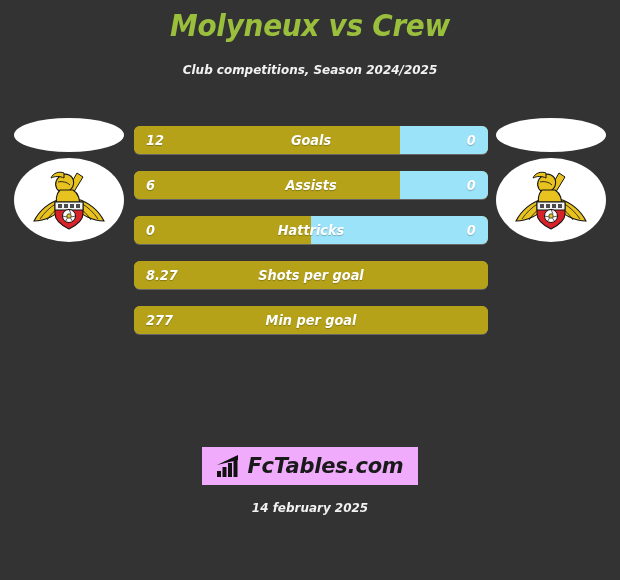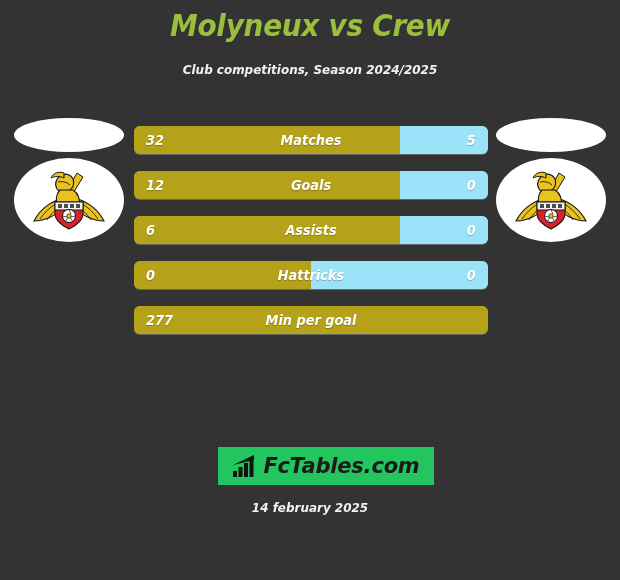--- a/index.html
+++ b/index.html
@@ -132,26 +132,25 @@
     transform-origin: center center;
   }
 
   
   .brand {
     position: absolute;
     left: 202px;
     top: 447px;
     width: 216px;
     height: 38px;
-    background: #22c55e;
+    background: #f0abfc;
     display: flex;
     align-items: center;
     justify-content: center;
     gap: 5px;
-    margin-left: 16px;
   }
   .brand-icon { display: block; }
   .brand-text {
     font-size: 21px;
     font-weight: bold;
     color: #1a1a1a;
     font-family: "DejaVu Sans", sans-serif;
     letter-spacing: -0.2px;
   }
 
@@ -234,27 +233,20 @@
         <rect x="45" y="35" width="4" height="4" fill="#4A4A4A"></rect>
         <circle cx="38" cy="47" r="6.5" fill="#FFFFFF" stroke="#141414" stroke-width="1"></circle>
         <circle cx="38" cy="47" r="2.2" fill="#E8C21E" stroke="#141414" stroke-width="0.7"></circle>
         <path d="M38 40.5 L 40 45 M44.5 47 L 40 48 M41.5 52.5 L 39.5 49 M34.5 52.5 L 36.5 49 M31.5 47 L 36 48" stroke="#141414" stroke-width="0.7" fill="none"></path>
       </svg>
     </div>
   </div>
 
   <div class="stats">
 
-    <div class="stat-row">
-      <div class="stat-fill-home" style="width: 75%;"></div>
-      <div class="stat-fill-away" style="width: 25%;"></div>
-      <div class="stat-home-val">32</div>
-      <div class="stat-label">Matches</div>
-      <div class="stat-away-val">5</div>
-    </div>
 
     <div class="stat-row">
       <div class="stat-fill-home" style="width: 75%;"></div>
       <div class="stat-fill-away" style="width: 25%;"></div>
       <div class="stat-home-val">12</div>
       <div class="stat-label">Goals</div>
       <div class="stat-away-val">0</div>
     </div>
 
     <div class="stat-row">
@@ -267,20 +259,27 @@
 
     <div class="stat-row">
       <div class="stat-fill-home" style="width: 50%;"></div>
       <div class="stat-fill-away" style="width: 50%;"></div>
       <div class="stat-home-val">0</div>
       <div class="stat-label">Hattricks</div>
       <div class="stat-away-val">0</div>
     </div>
 
 
+    <div class="stat-row full">
+      <div class="stat-fill-home" style="width: 100%;"></div>
+
+      <div class="stat-home-val">8.27</div>
+      <div class="stat-label">Shots per goal</div>
+      <div class="stat-away-val"></div>
+    </div>
 
     <div class="stat-row full">
       <div class="stat-fill-home" style="width: 100%;"></div>
 
       <div class="stat-home-val">277</div>
       <div class="stat-label">Min per goal</div>
       <div class="stat-away-val"></div>
     </div>
 
   </div>

